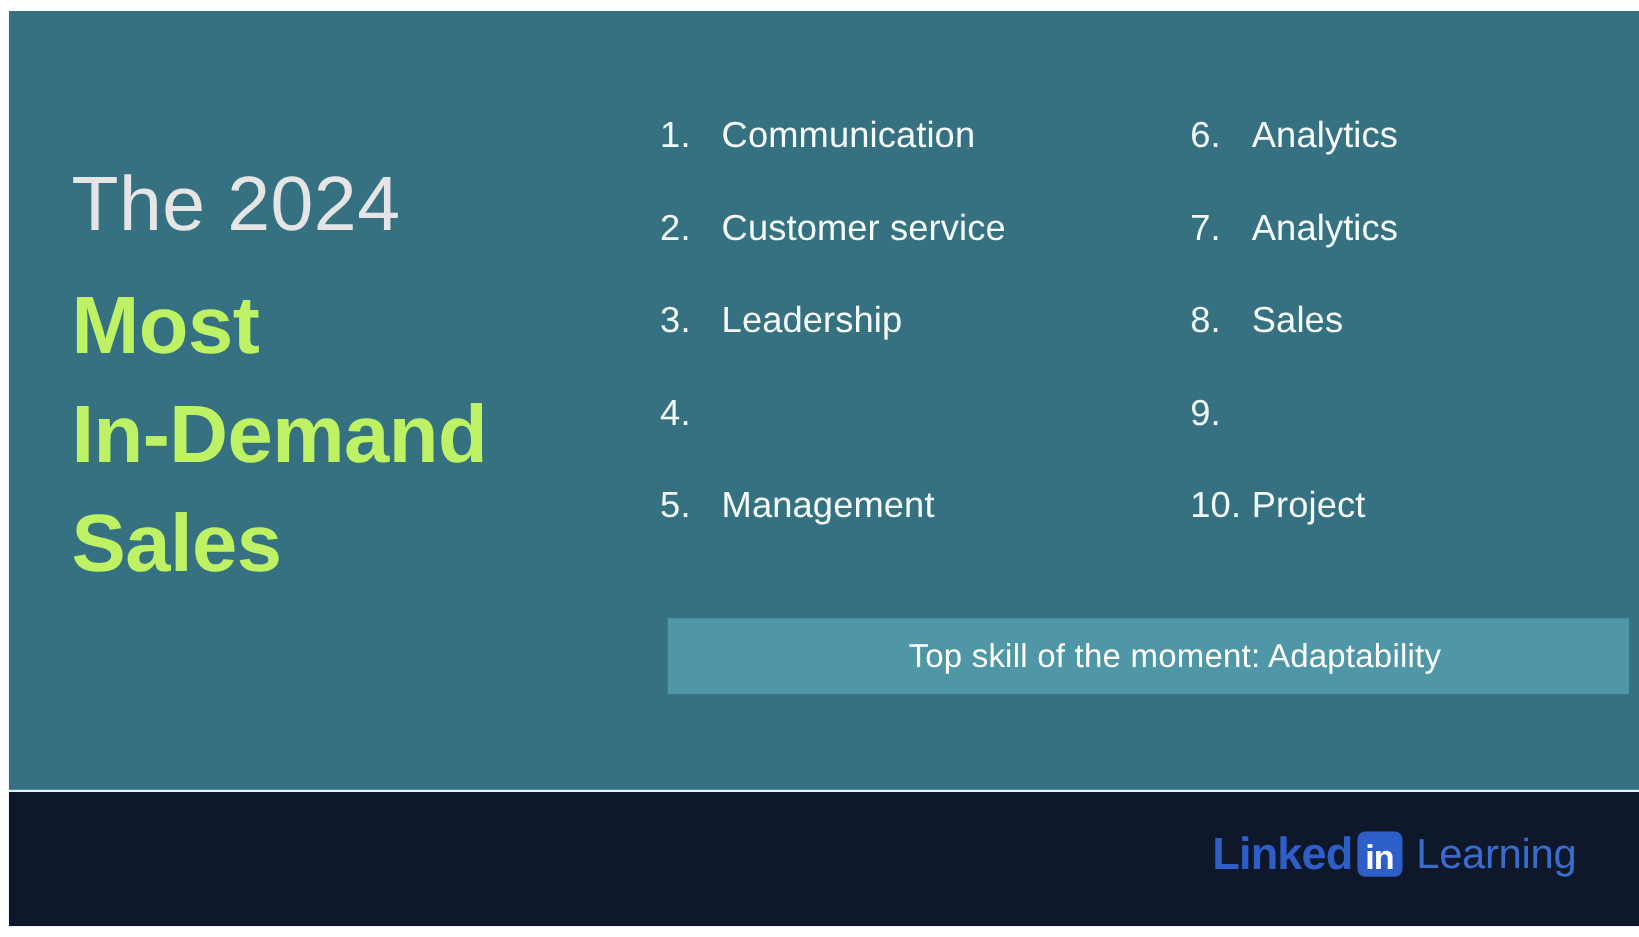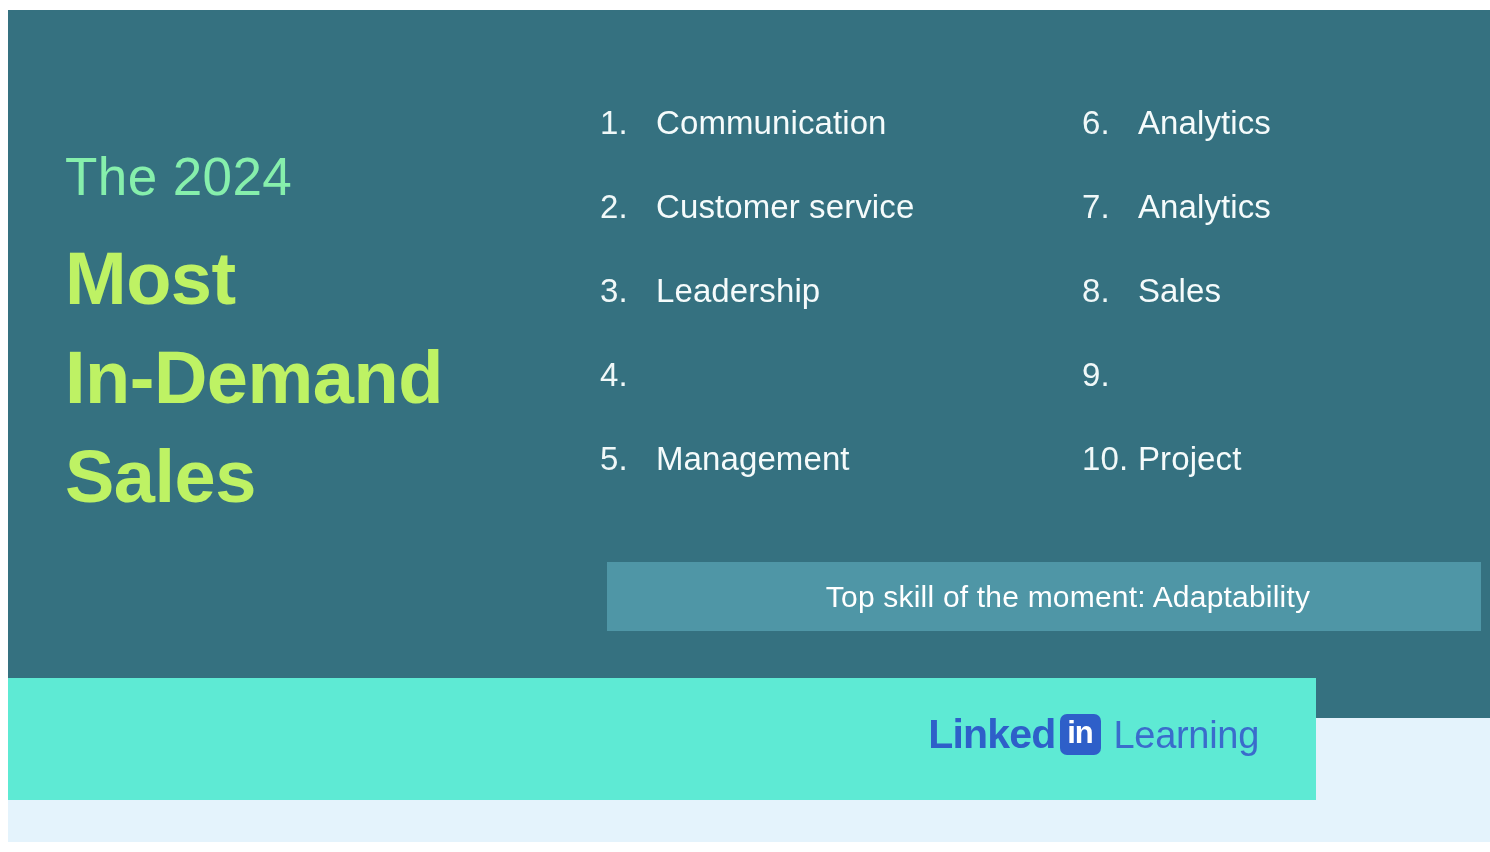--- a/index.html
+++ b/index.html
@@ -36,24 +36,24 @@
   }
 
   
   .title-block {
     position: absolute;
     left: 57px;
     top: 140px;
     width: 470px;
   }
   .title-eyebrow {
-    font-size: 53px;
+    font-size: 70px;
     font-weight: 300;
     letter-spacing: 0.4px;
-    color: #86efac;
+    color: #e5e5e5;
     line-height: 1.0;
     margin: 0 0 26px 0;
     white-space: nowrap;
   }
   .title-main {
     font-size: 74px;
     font-weight: 700;
     color: #bef264;
     line-height: 1.34;
     letter-spacing: -0.5px;
@@ -123,24 +123,24 @@
     font-weight: 400;
     color: #ffffff;
     letter-spacing: 0.2px;
     white-space: nowrap;
   }
 
   
   .footer {
     position: absolute;
     left: 0;
-    top: 668px;
-    width: 1308px;
+    top: 710px;
+    width: 1482px;
     height: 122px;
-    background: #5eead4;
+    background: #0f172a;
   }
   .brand-logo {
     position: absolute;
     right: 57px;
     top: 36px;
     display: flex;
     flex-direction: row;
     align-items: center;
   }
   .brand-linked {
@@ -150,21 +150,21 @@
     letter-spacing: -0.8px;
     line-height: 1;
   }
   .brand-in-box {
     width: 41px;
     height: 41px;
     background: #2e5fc9;
     border-radius: 7px;
     margin-left: 4px;
     display: flex;
-    align-items: center;
+    align-items: flex-end;
     justify-content: center;
   }
   .brand-in {
     font-size: 31px;
     font-weight: 700;
     color: #ffffff;
     letter-spacing: -1px;
     line-height: 1;
     position: relative;
     top: -2px;

